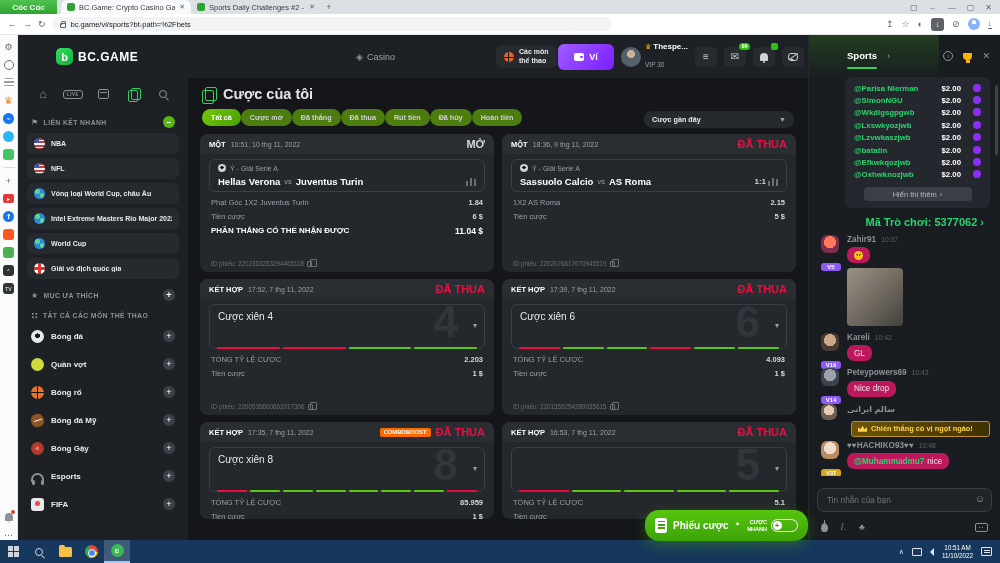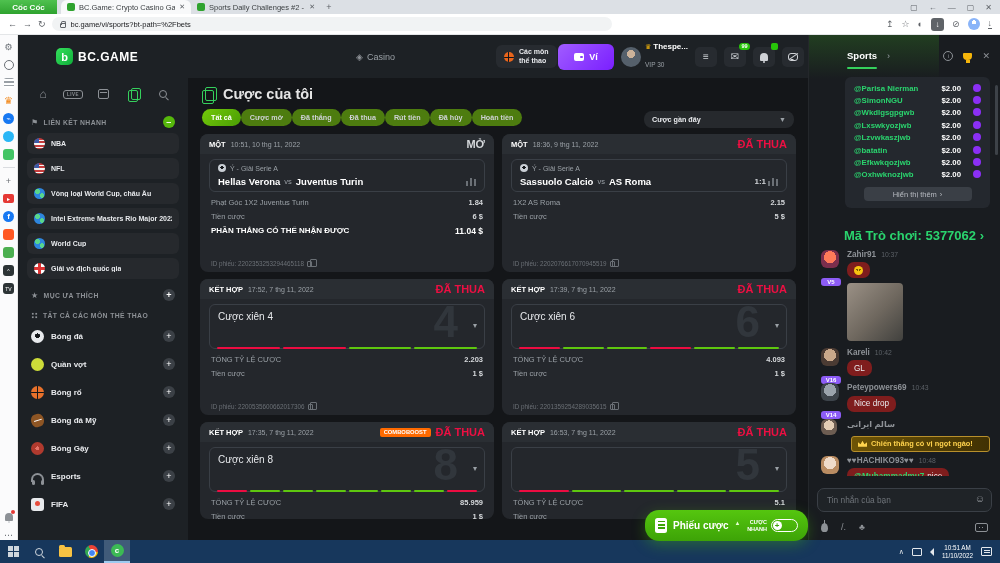--- a/index.html
+++ b/index.html
@@ -202,31 +202,31 @@
 .trophy::after{content:'';position:absolute;left:2.5px;bottom:-3px;width:4px;height:3px;background:#f5b50a}
 .x-ico{color:#8d9196;font-size:9px}
 .chat-scroll{position:absolute;left:0;right:0;top:42px;bottom:64px;overflow:hidden;padding:0 6px}
 .scrollbar{position:absolute;right:2px;top:50px;width:3px;height:70px;border-radius:2px;background:#3d4248}
 .betscard{margin:0 4px 0 30px;background:#24282e;border-radius:6px;padding:5px 9px}
 .entry{display:flex;justify-content:space-between;align-items:center;height:12.4px}
 .e-user{color:#2ad46e;font-size:7.8px;font-weight:700;white-space:nowrap;overflow:hidden}
 .e-right{display:flex;align-items:flex-start;gap:12px}
 .e-amt{color:#fff;font-size:7.8px;font-weight:700}
 .morebtn{margin:6px auto 2px;width:108px;height:14px;background:#3a3f46;border-radius:4px;color:#b6bac0;font-size:7.5px;display:flex;align-items:center;justify-content:center;gap:3px}
-.gamecode{margin:20px 10px 0;text-align:right;color:#2ad46e;font-size:13px;font-weight:600}
+.gamecode{margin:8px 10px 0;text-align:right;color:#2ad46e;font-size:11px;font-weight:600}
 .msg{margin-top:7px;position:relative;padding-left:32px;min-height:18px}
 .msg .av{position:absolute;left:6px;top:0;width:18px;height:18px;border-radius:6px}
 .msg .who{display:flex;align-items:baseline;gap:5px}
 .msg .nm{color:#8d9196;font-size:8.2px;font-weight:700}
 .msg .tm{color:#5c6167;font-size:6.8px}
 .vipline{position:absolute;left:4px;top:20px;width:24px;text-align:center}
 .vipbadge{display:inline-block;min-width:20px;background:#8d5cf6;border-radius:3px;color:#fff;font-size:6px;font-weight:800;padding:1px 2px}
 .vipbadge.gold{background:#d6a519}
 .vipdots{margin-top:1px;height:3px;background:radial-gradient(circle,#8d9196 0.8px,transparent 1px) 2px 0/4.5px 3px repeat-x}
-.mbubble{display:inline-flex;align-items:center;gap:3px;background:#7f1d1d;border-radius:7px;padding:3.5px 7px;margin-top:3px;color:#e8eaed;font-size:8.2px}
+.mbubble{display:inline-flex;align-items:center;gap:3px;background:#be185d;border-radius:7px;padding:3.5px 7px;margin-top:3px;color:#e8eaed;font-size:8.2px}
 .mention{color:#2ad46e;font-weight:700}
 .emoji-face{width:9px;height:9px;border-radius:50%;background:radial-gradient(circle at 35% 40%,#7a5c00 0 1px,transparent 1px),radial-gradient(circle at 65% 40%,#7a5c00 0 1px,transparent 1px),#f8c410}
 .chat-img{width:56px;height:58px;border-radius:4px;margin-top:4px;background:linear-gradient(135deg,#9b9186,#6e675e 55%,#41413e)}
 .persian{color:#e79ab1}
 .win-banner{margin:3px 4px 0 36px;display:flex;align-items:center;gap:4px;background:linear-gradient(90deg,#6e5405,#403103);border:1px solid #b8902c;border-radius:3px;padding:2.5px 6px;color:#ffd34d;font-size:7.4px;font-weight:700}
 .crown{width:9px;height:6px;background:#ffd34d;clip-path:polygon(0 100%,0 25%,28% 60%,50% 0,72% 60%,100% 25%,100% 100%)}
 .chat-inputwrap{position:absolute;left:8px;right:8px;bottom:28px}
 .chat-input{width:100%;height:24px;background:#1f2327;border:1px solid #3a3f46;border-radius:7px;color:#d5d8db;font-size:8.3px;padding:0 22px 0 9px;outline:none;font-family:inherit}
 .chat-input::placeholder{color:#6f747a}
 .smiley{position:absolute;right:7px;top:6px;color:#8d9196;font-size:10px;line-height:1}

